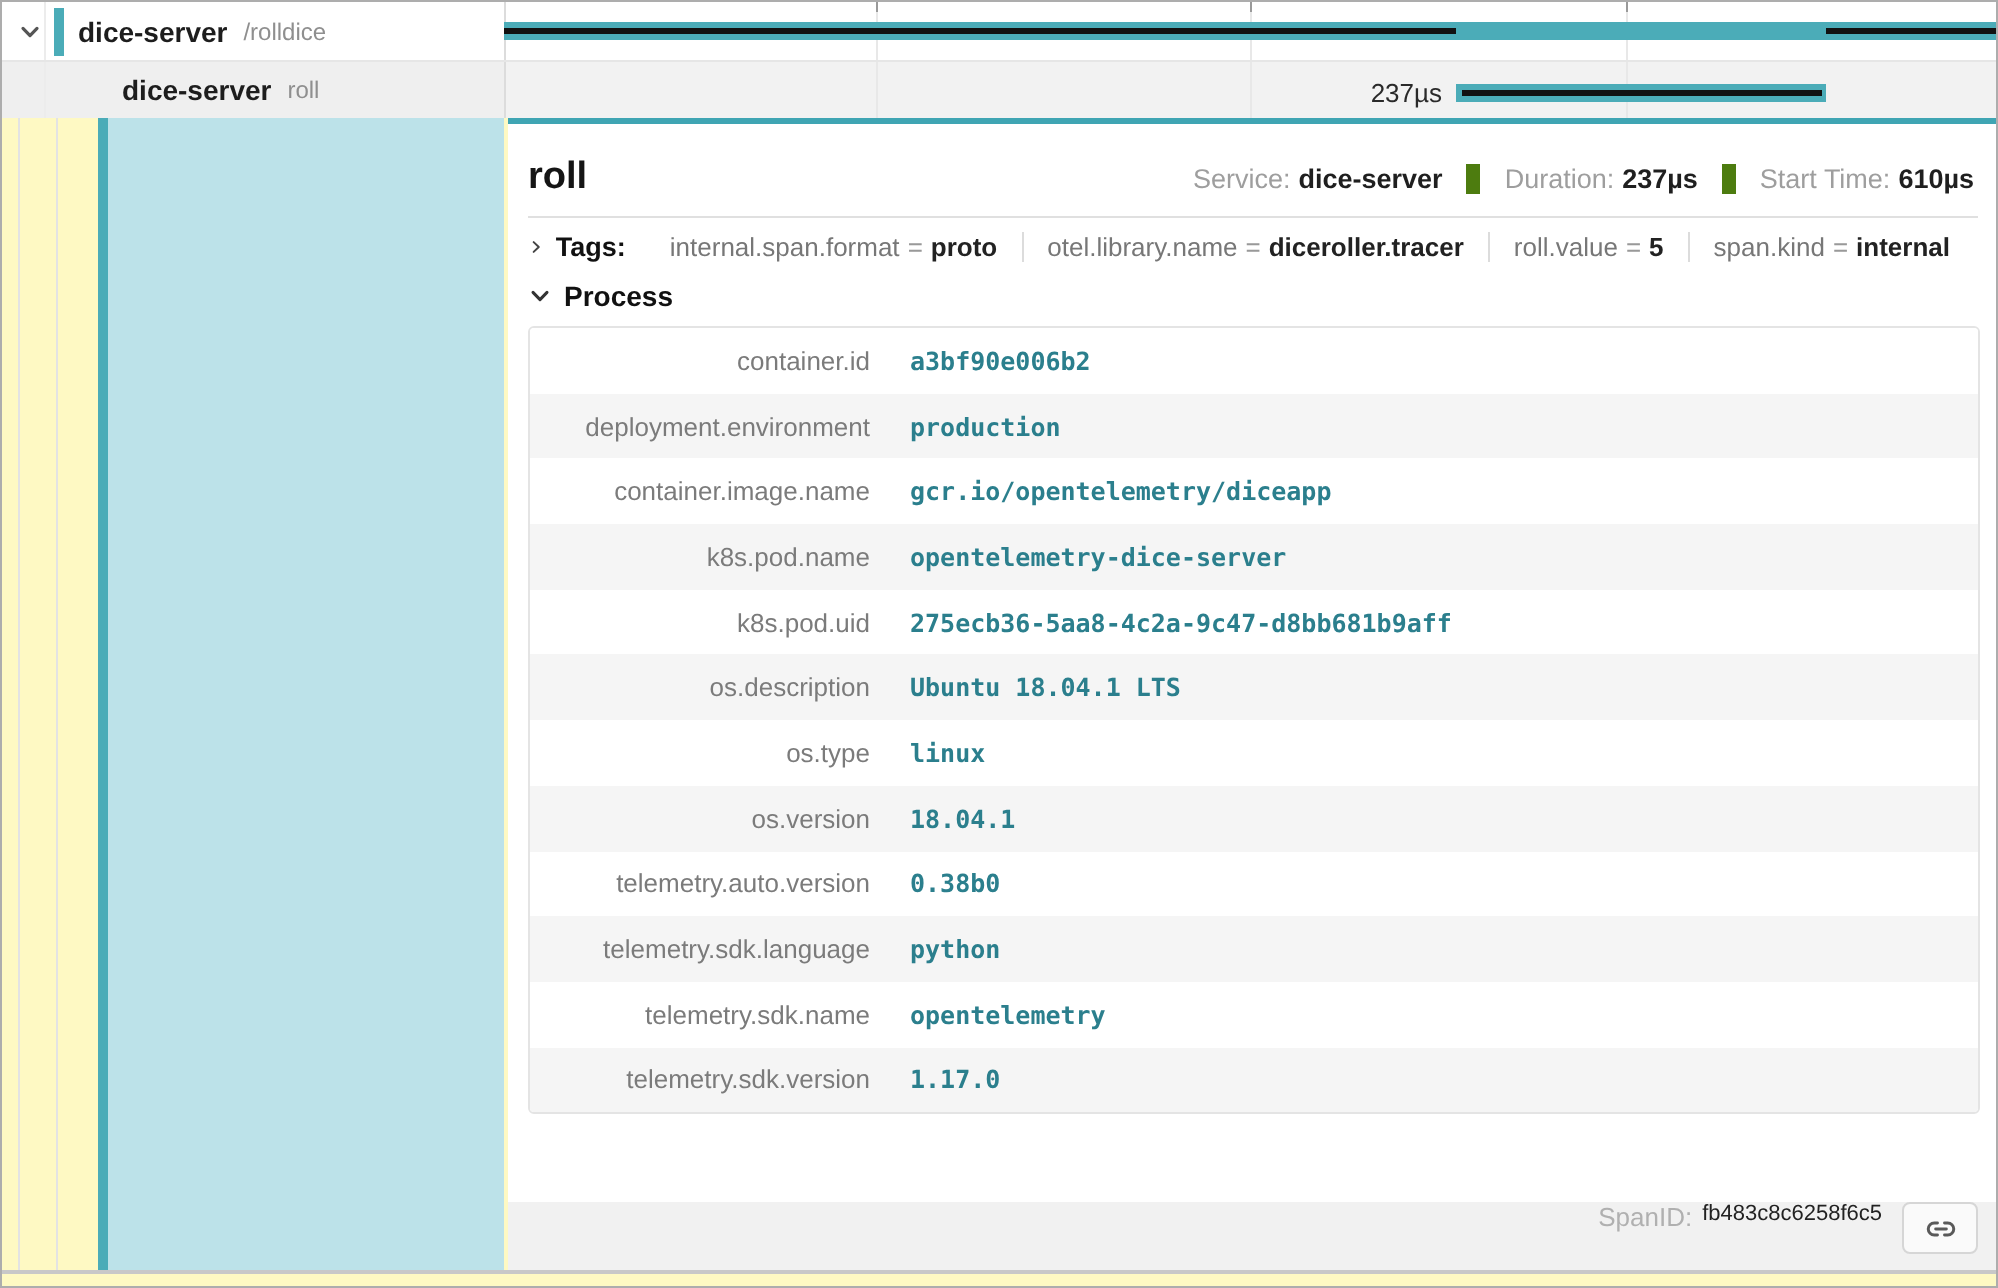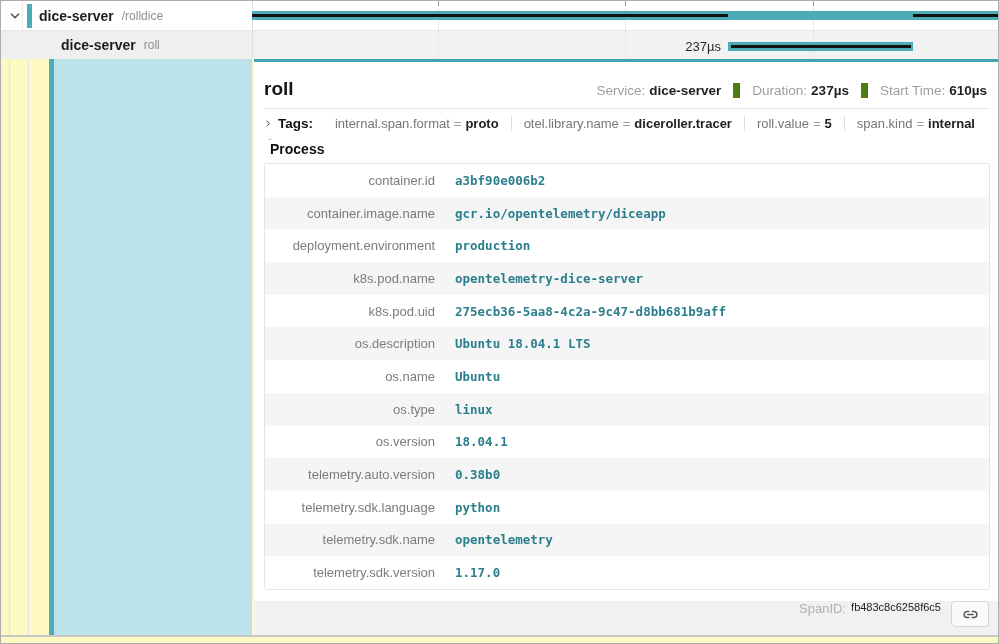--- a/index.html
+++ b/index.html
@@ -59,21 +59,21 @@
   .meta-item + .meta-item{border-left:7px solid #4d7c0f;margin-left:12px;padding-left:12px;}
   .meta-item b{color:#1f1f1f;margin-left:4px;}
   .panel-divider{margin:8px 10px 0;border-bottom:1px solid #e0e0e0;}
   .tags-row{display:flex;align-items:center;padding:10px 12px 0 10px;font-size:13px;height:18px;cursor:pointer;}
   .tags-label{font-weight:bold;font-size:13.5px;color:#111;margin:0 10px 0 6px;}
   .tag-item{color:#777;padding:0 12px;white-space:nowrap;}
   .tag-item:first-of-type{padding-left:0;}
   .tag-item + .tag-item{border-left:1px solid #dcdcdc;}
   .tag-eq{color:#999;margin:0 4px;}
   .tag-val{color:#222;font-weight:bold;}
-  .process-row{display:flex;padding:11px 12px 0 10px;height:30px;cursor:pointer;flex-direction:column;}
+  .process-row{display:flex;align-items:center;padding:11px 12px 0 10px;height:30px;cursor:pointer;}
   .process-label{font-weight:bold;font-size:14px;color:#111;margin-left:6px;}
   .kv-table{margin:6px 10px 0;width:726px;border:1px solid #e4e4e4;border-radius:3px;overflow:hidden;background:#fff;}
   .kv-row{display:flex;align-items:center;height:32.7px;background:#fff;}
   .kv-row:nth-child(even){background:#f5f5f5;}
   .kv-key{flex:0 0 180px;padding:0 10px;font-size:13px;color:#7b7b7b;text-align:right;}
   .kv-val{padding:0 10px;font-family:"DejaVu Sans Mono",monospace;font-size:12.5px;font-weight:bold;color:var(--mono-teal);}
   .panel-footer{position:absolute;left:0;right:0;bottom:0;height:34px;background:#f1f1f1;
                 display:flex;align-items:flex-start;justify-content:flex-end;padding-right:10px;}
   .spanid-label{font-size:13px;color:#b0b0b0;}
   .spanid-value{font-size:11px;color:#222;margin:0 10px 0 5px;}
@@ -162,42 +162,38 @@
         </svg>
       <span class="process-label">Process</span>
     </div>
 
     <div class="kv-table">
       <div class="kv-row">
           <span class="kv-key">container.id</span>
           <span class="kv-val">a3bf90e006b2</span>
         </div>
       <div class="kv-row">
+          <span class="kv-key">deployment.environment</span>
+          <span class="kv-val">production</span>
+        </div>
+      <div class="kv-row">
           <span class="kv-key">container.image.name</span>
           <span class="kv-val">gcr.io/opentelemetry/diceapp</span>
         </div>
       <div class="kv-row">
-          <span class="kv-key">deployment.environment</span>
-          <span class="kv-val">production</span>
-        </div>
-      <div class="kv-row">
           <span class="kv-key">k8s.pod.name</span>
           <span class="kv-val">opentelemetry-dice-server</span>
         </div>
       <div class="kv-row">
           <span class="kv-key">k8s.pod.uid</span>
           <span class="kv-val">275ecb36-5aa8-4c2a-9c47-d8bb681b9aff</span>
         </div>
       <div class="kv-row">
           <span class="kv-key">os.description</span>
           <span class="kv-val">Ubuntu 18.04.1 LTS</span>
-        </div>
-      <div class="kv-row">
-          <span class="kv-key">os.name</span>
-          <span class="kv-val">Ubuntu</span>
         </div>
       <div class="kv-row">
           <span class="kv-key">os.type</span>
           <span class="kv-val">linux</span>
         </div>
       <div class="kv-row">
           <span class="kv-key">os.version</span>
           <span class="kv-val">18.04.1</span>
         </div>
       <div class="kv-row">

